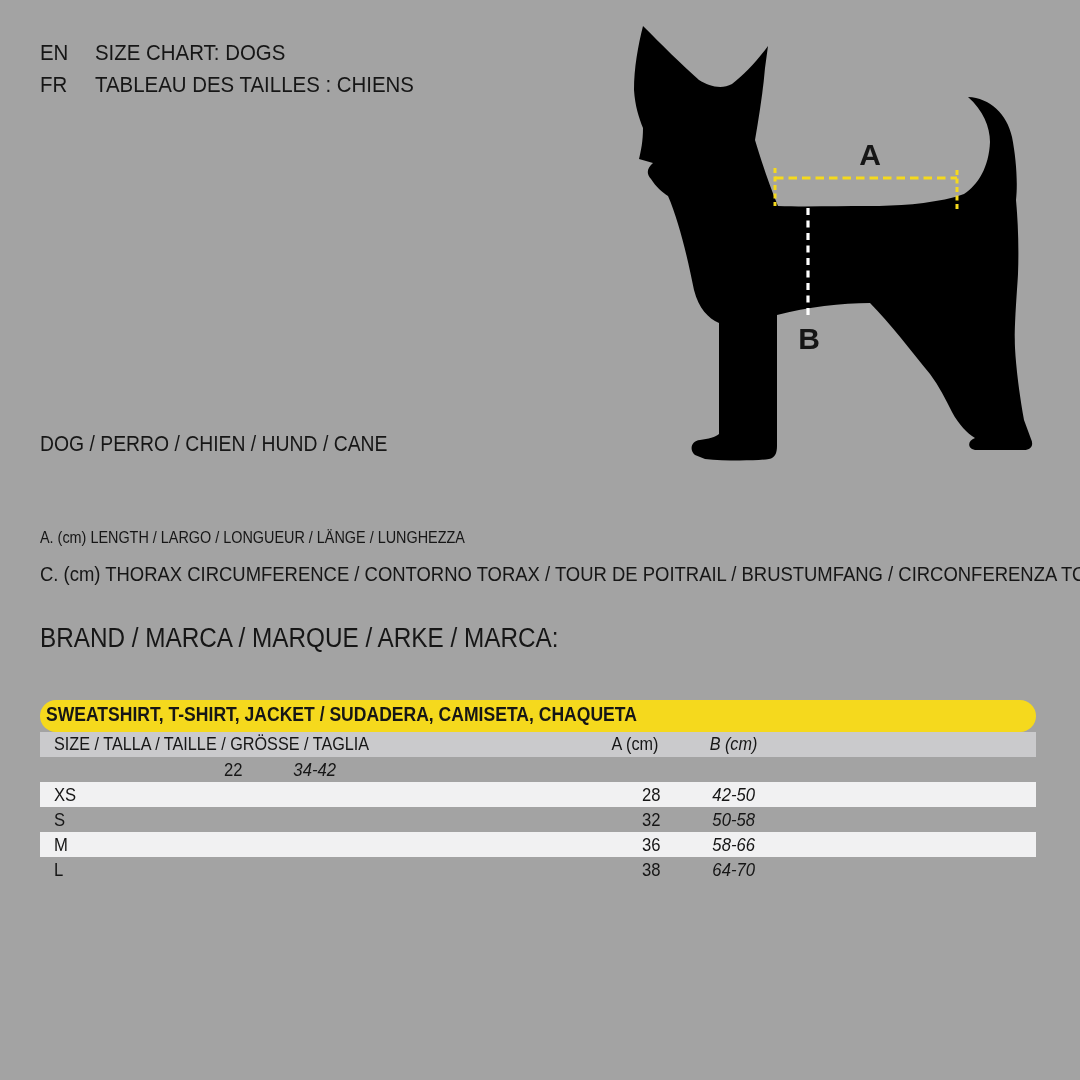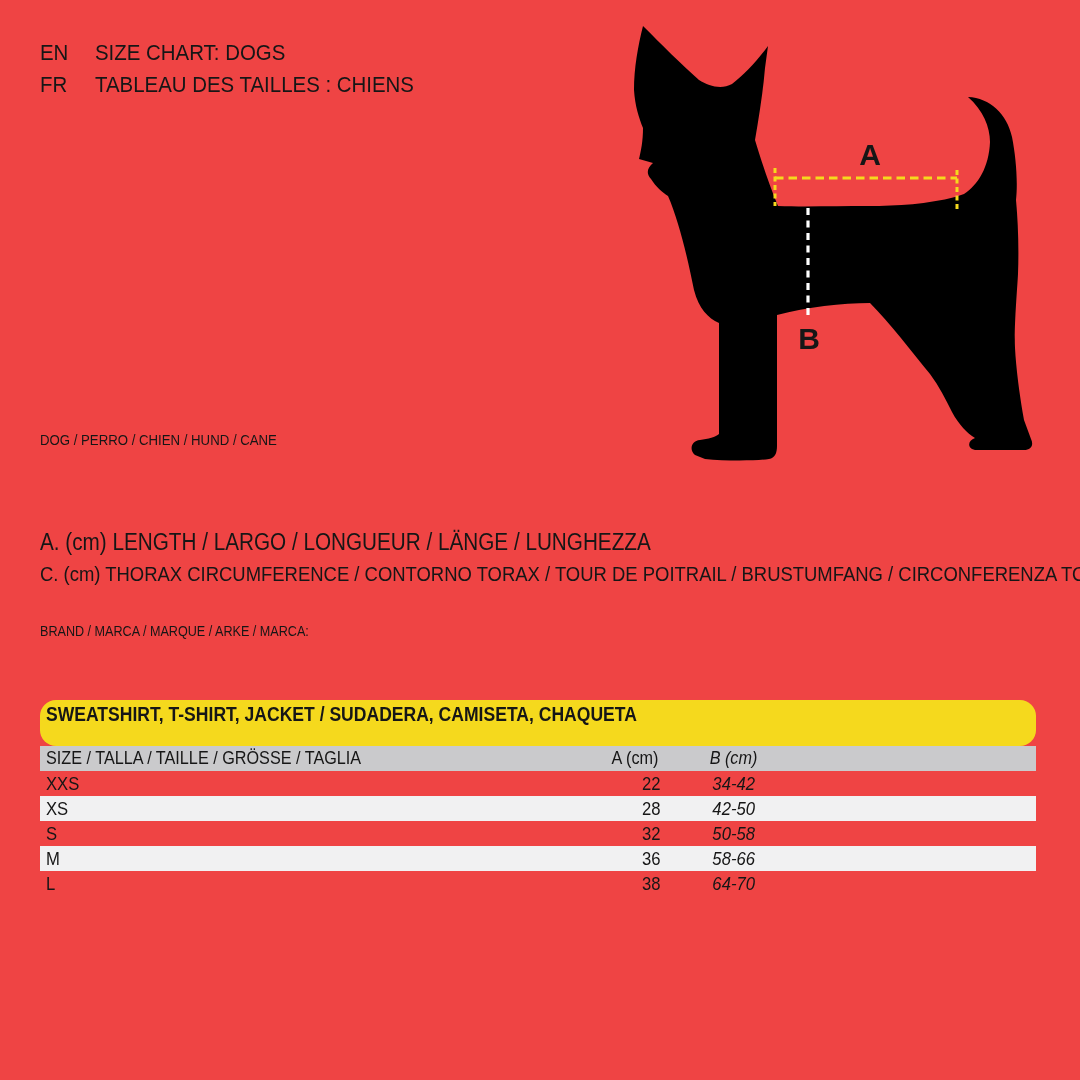--- a/index.html
+++ b/index.html
@@ -4,51 +4,51 @@
 <style>
   :root{
     --accent-yellow:#f5d91d;
     --header-gray:#cacacc;
     --stripe-gray:#f1f1f2;
     --ink:#161616;
     --silhouette:#000000;
   }
   html,body{margin:0;padding:0;background:#ffffff;}
   .page{
-    position:relative;width:1080px;height:1080px;background:#ef4444;overflow:hidden;
+    position:relative;width:1080px;height:1080px;background:#a3a3a3;overflow:hidden;
     font-family:"Liberation Sans",sans-serif;color:var(--ink);
   }
   
   .cond{display:inline-block;transform:scaleX(0.90);transform-origin:0 50%;white-space:nowrap;}
   .cond-95{transform:scaleX(0.95);}
   .cond-88{transform:scaleX(0.88);}
   .cond-center{transform-origin:50% 50%;}
 
   
   .lang-list{position:absolute;left:40px;top:37px;}
   .lang-row{display:flex;height:32.6px;align-items:center;font-size:21.5px;}
   .lang-code{width:55px;flex:0 0 55px;}
   
   .dog-svg{position:absolute;left:628px;top:22px;width:410px;height:445px;}
   .dash-yellow{stroke:var(--accent-yellow);stroke-width:3;fill:none;}
   .dash-white{stroke:#ffffff;stroke-width:3.2;fill:none;}
   .measure-label{font-family:"Liberation Sans",sans-serif;font-weight:700;font-size:30px;fill:var(--ink);text-anchor:middle;}
   
-  .caption{position:absolute;left:40px;top:431px;font-size:15px;}
-  .legend-a{position:absolute;left:40px;top:529px;font-size:23px;}
+  .caption{position:absolute;left:40px;top:431px;font-size:22px;}
+  .legend-a{position:absolute;left:40px;top:529px;font-size:16px;}
   .legend-c{position:absolute;left:40px;top:562px;font-size:20.5px;}
-  .brand{position:absolute;left:40px;top:623px;font-size:14px;}
+  .brand{position:absolute;left:40px;top:623px;font-size:27px;}
   
   .size-table{position:absolute;left:40px;top:700px;width:996px;}
-  .banner{background:var(--accent-yellow);height:46px;padding:3px 0 0 6px;box-sizing:border-box;border-radius:16px;}
+  .banner{background:var(--accent-yellow);height:32px;padding:3px 0 0 6px;box-sizing:border-box;border-radius:16px;}
   .banner-line{display:block;font-weight:700;font-size:19.5px;line-height:22.5px;}
   .trow,.thead{display:flex;height:25px;align-items:center;font-size:18.5px;}
   .thead{background:var(--header-gray);font-size:18px;}
   .tbody .trow:nth-child(even){background:var(--stripe-gray);}
-  .col-size{flex:0 0 42%;padding-left:6px;box-sizing:border-box;text-align:left;}
+  .col-size{flex:0 0 42%;padding-left:14px;box-sizing:border-box;text-align:left;}
   .col-a{flex:0 0 20.4%;text-align:right;}
   .col-b{flex:0 0 14.4%;text-align:center;font-style:italic;}
 </style>
 </head>
 <body>
 
 <div class="page">
 
   <div class="lang-list">
     <div class="lang-row">
@@ -120,21 +120,20 @@
     <div class="banner">
       <span class="banner-line"><span class="cond">SWEATSHIRT, T-SHIRT, JACKET / SUDADERA, CAMISETA, CHAQUETA</span></span>
     </div>
     <div class="thead">
       <span class="col-size"><span class="cond">SIZE / TALLA / TAILLE / GRÖSSE / TAGLIA</span></span>
       <span class="col-a"><span class="cond cond-center">A (cm)</span></span>
       <span class="col-b"><span class="cond cond-center">B (cm)</span></span>
     </div>
     <div class="tbody">
       <div class="trow">
-        <span class="col-size"><span class="cond">XXS</span></span>
         <span class="col-a"><span class="cond cond-center">22</span></span>
         <span class="col-b"><span class="cond cond-center">34-42</span></span>
       </div>
       <div class="trow">
         <span class="col-size"><span class="cond">XS</span></span>
         <span class="col-a"><span class="cond cond-center">28</span></span>
         <span class="col-b"><span class="cond cond-center">42-50</span></span>
       </div>
       <div class="trow">
         <span class="col-size"><span class="cond">S</span></span>

